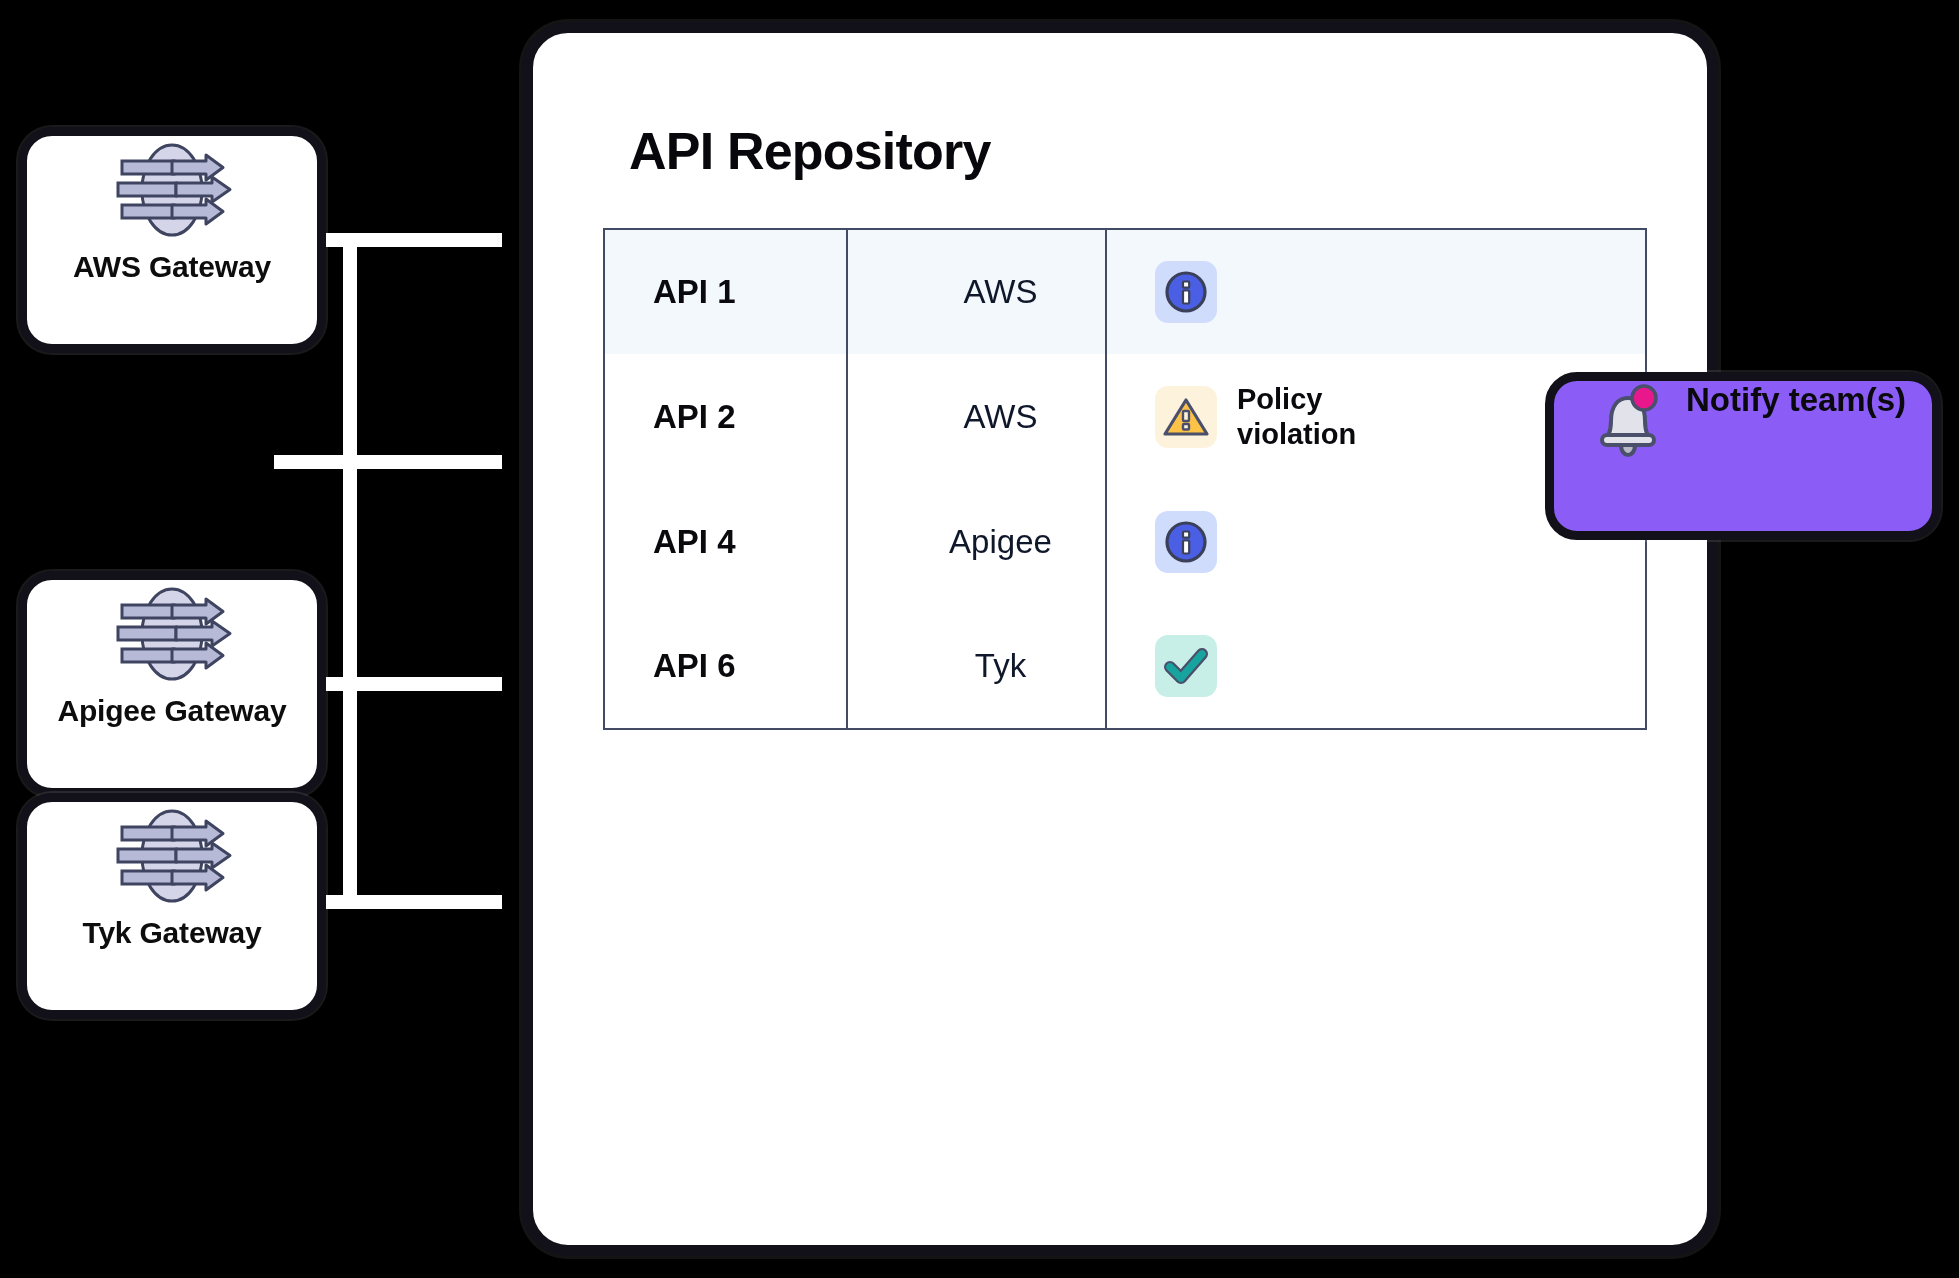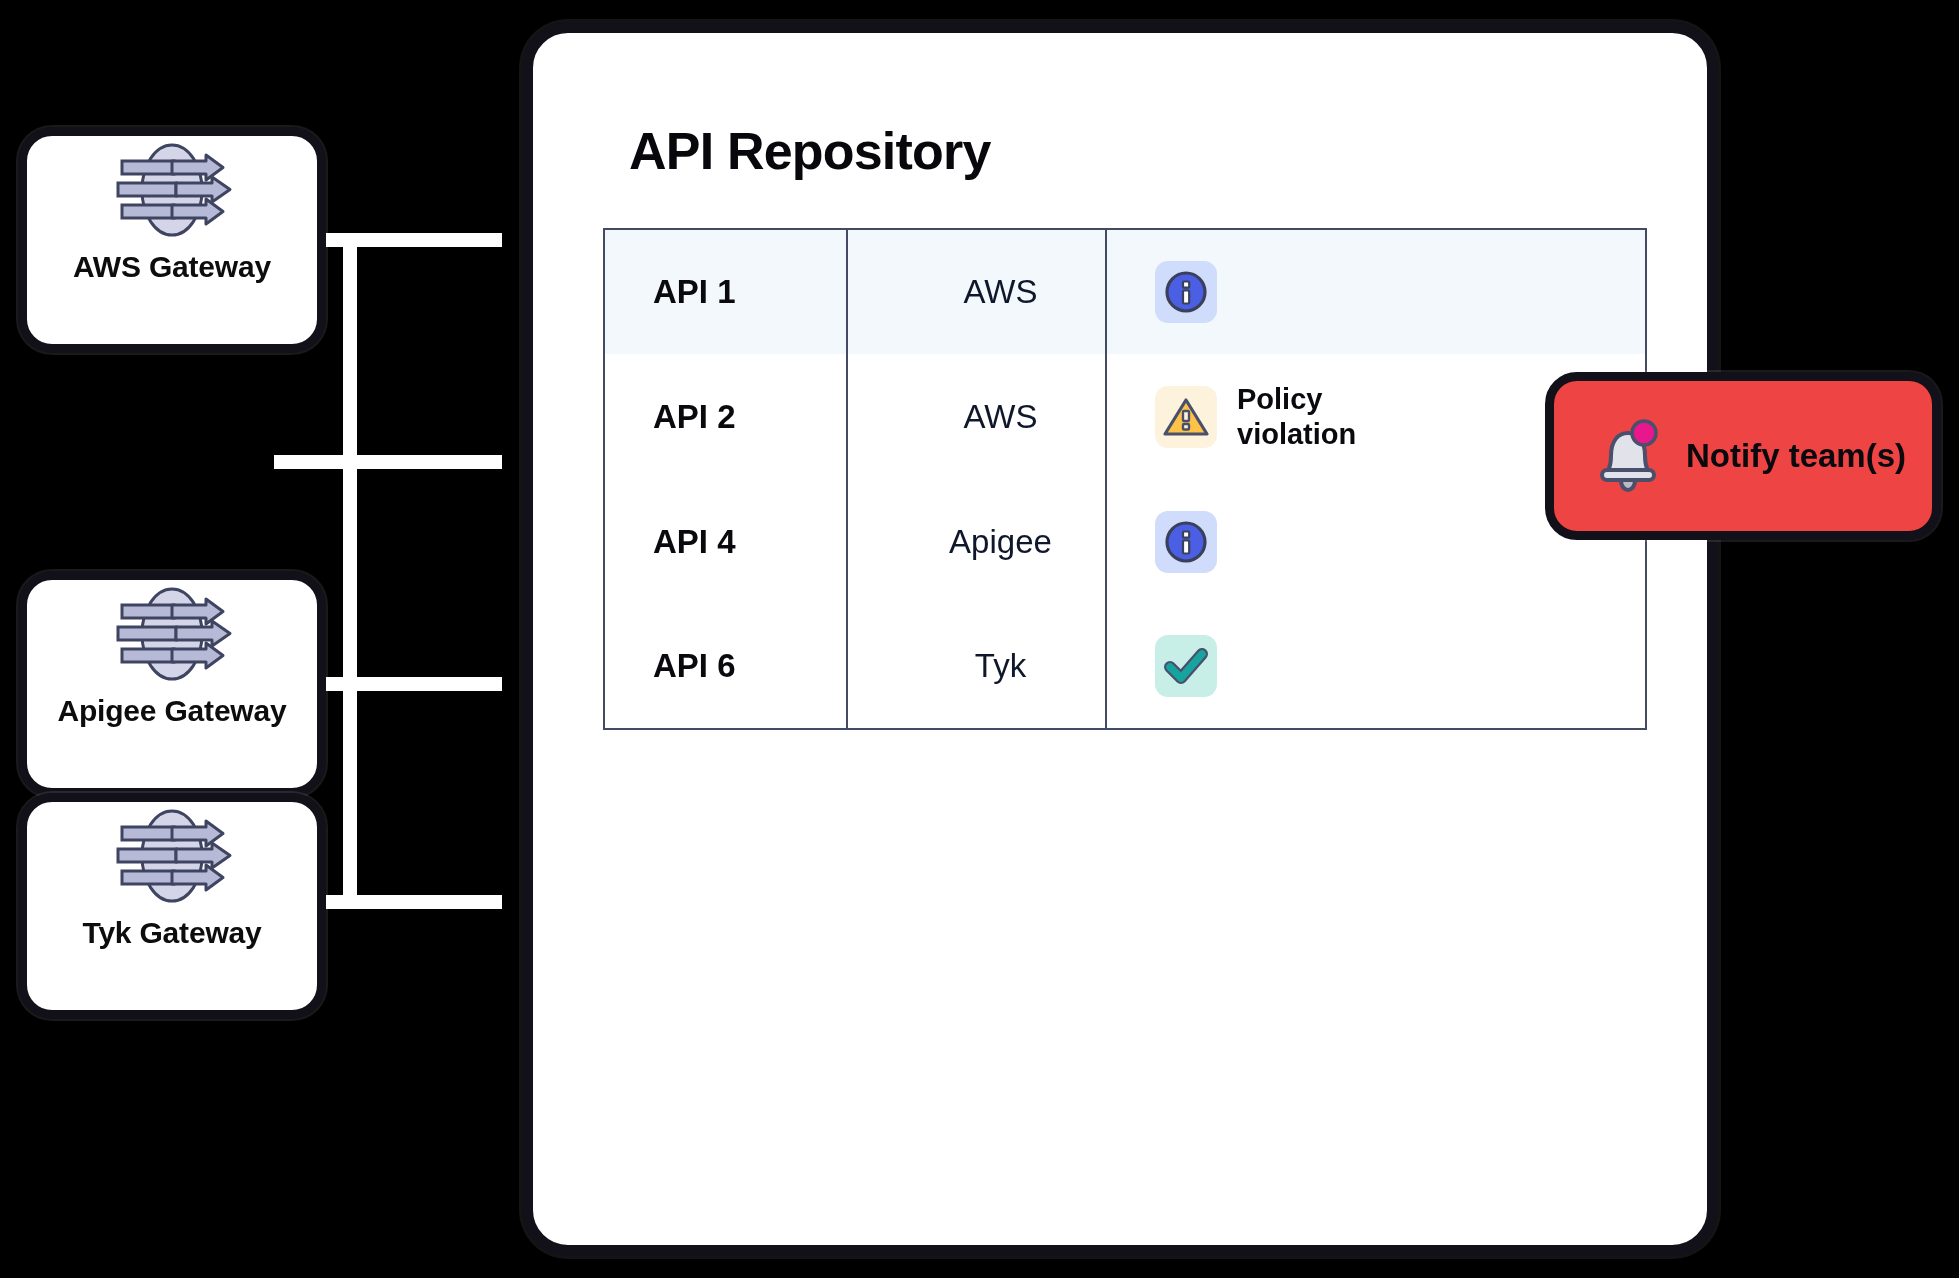--- a/index.html
+++ b/index.html
@@ -133,26 +133,25 @@
     max-width: 170px;
   }
 
   
   #notify-card {
     position: absolute;
     left: 1545px;
     top: 372px;
     width: 396px;
     height: 168px;
-    background: #ef4444;
+    background: #8b5cf6;
     border: 9px solid #121018;
     border-radius: 32px;
     box-shadow: 0 0 0 2px rgba(255,255,255,0.10);
     display: flex;
-    align-items: center;
     gap: 22px;
     padding-left: 38px;
     z-index: 20;
   }
   .bell-icon { width: 72px; height: 80px; flex: 0 0 auto; }
   #notify-label {
     font-size: 33px;
     font-weight: 700;
     color: #0a0a0e;
     white-space: nowrap;

